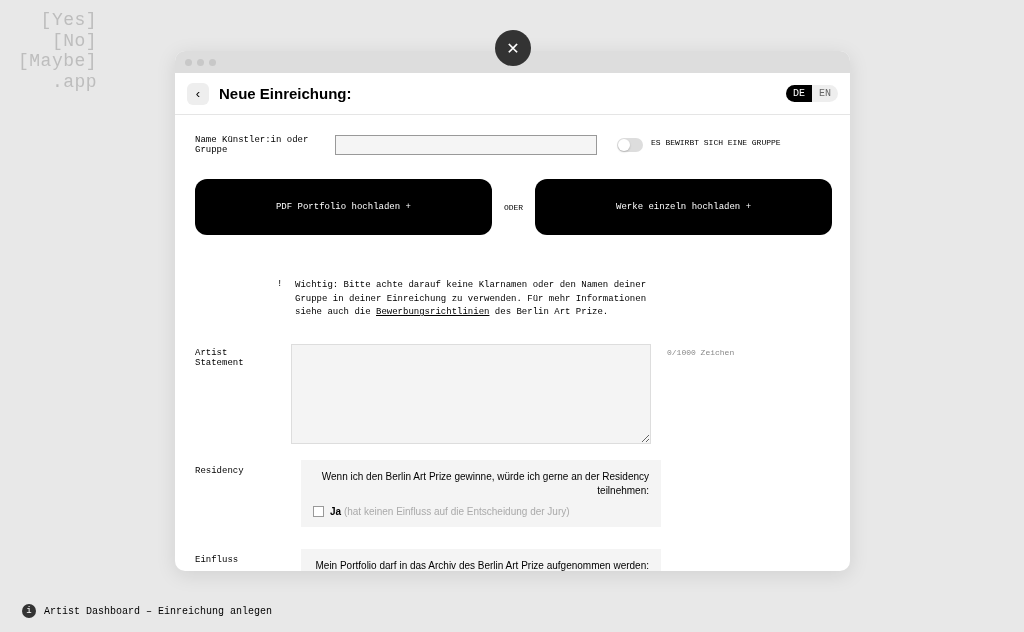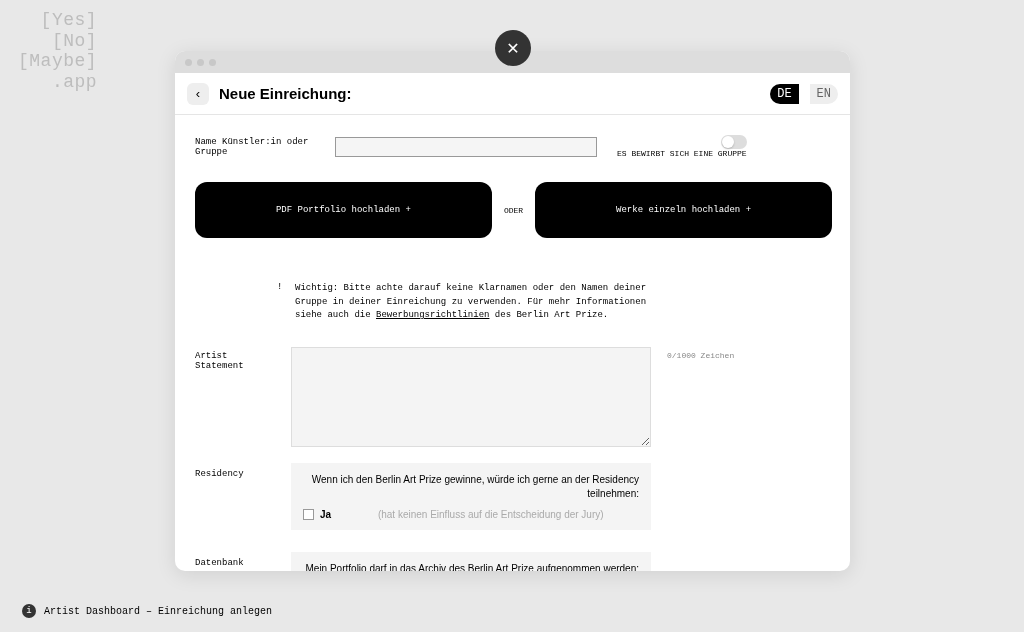--- a/index.html
+++ b/index.html
@@ -84,23 +84,22 @@
     }
     .page-title {
       font-size: 15px;
       font-weight: 600;
     }
     .lang-switch {
       margin-left: auto;
       display: flex;
       border-radius: 11px;
       overflow: hidden;
-      font-size: 12px;
-      font-family: 'Courier New', monospace;
-      gap: 11px;
+      font-size: 10px;
+      font-family: 'Courier New', monospace;
     }
     .lang-de { background: #000; color: #fff; padding: 3px 7px; cursor: pointer; }
     .lang-en { background: #eee; color: #666; padding: 3px 7px; cursor: pointer; }
     .window-body {
       height: calc(100% - 64px);
       overflow-y: auto;
       padding: 20px 10px 20px 20px;
     }
     .form-row {
       display: flex;
@@ -118,23 +117,23 @@
       flex: 1;
       height: 20px;
       border: 1px solid #999;
       background: #f5f5f5;
       padding: 0 6px;
       font-size: 10px;
       max-width: 262px;
     }
     .toggle-wrap {
       display: flex;
-      align-items: flex-end;
+      align-items: flex-start;
+      gap: 8px;
       margin-left: 10px;
-      flex-direction: column;
     }
     .toggle {
       width: 26px;
       height: 14px;
       border-radius: 7px;
       background: #ddd;
       position: relative;
       cursor: pointer;
     }
     .toggle-knob {
@@ -216,21 +215,21 @@
     }
     .char-count {
       font-family: 'Courier New', monospace;
       font-size: 8px;
       color: #888;
       padding-top: 4px;
       padding-left: 6px;
     }
     .question-row {
       display: flex;
-      gap: 10px;
+      gap: 20px;
       margin-bottom: 22px;
     }
     .question-label {
       font-family: 'Courier New', monospace;
       font-size: 9px;
       width: 86px;
       flex-shrink: 0;
       padding-top: 6px;
     }
     .question-box {
@@ -250,21 +249,21 @@
       gap: 6px;
     }
     .checkbox {
       width: 11px;
       height: 11px;
       border: 1px solid #999;
       background: #fff;
       cursor: pointer;
     }
     .checkbox-label { font-size: 10px; }
-    .checkbox-hint { color: #aaa; margin-left: 44px; }
+    .checkbox-hint { color: #aaa; }
     .footer {
       position: absolute;
       bottom: 14px;
       left: 22px;
       display: flex;
       align-items: center;
       gap: 8px;
       font-family: 'Courier New', monospace;
       font-size: 10px;
     }
@@ -347,21 +346,21 @@
       <div class="question-box">
         <div class="question-prompt">Wenn ich den Berlin Art Prize gewinne, würde ich gerne an der Residency teilnehmen:</div>
         <div class="checkbox-line">
           <div class="checkbox"></div>
           <span class="checkbox-label"><b>Ja</b><span class="checkbox-hint"> (hat keinen Einfluss auf die Entscheidung der Jury)</span></span>
         </div>
       </div>
     </div>
 
     <div class="question-row">
-      <div class="question-label">Datenbank</div>
+      <div class="question-label">Einfluss</div>
       <div class="question-box">
         <div class="question-prompt">Mein Portfolio darf in das Archiv des Berlin Art Prize aufgenommen werden:</div>
 
       </div>
     </div>
 
   </div>
 </div>
 
 <div class="footer">

